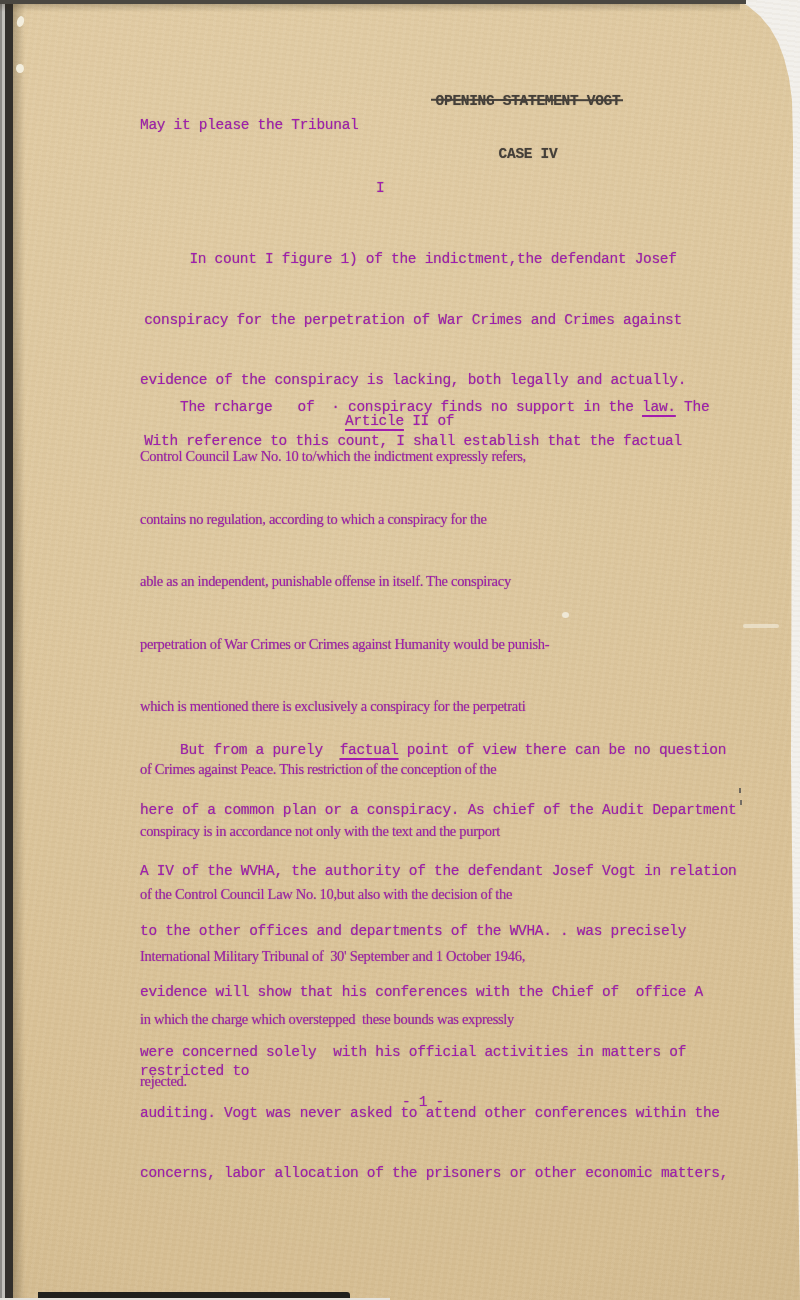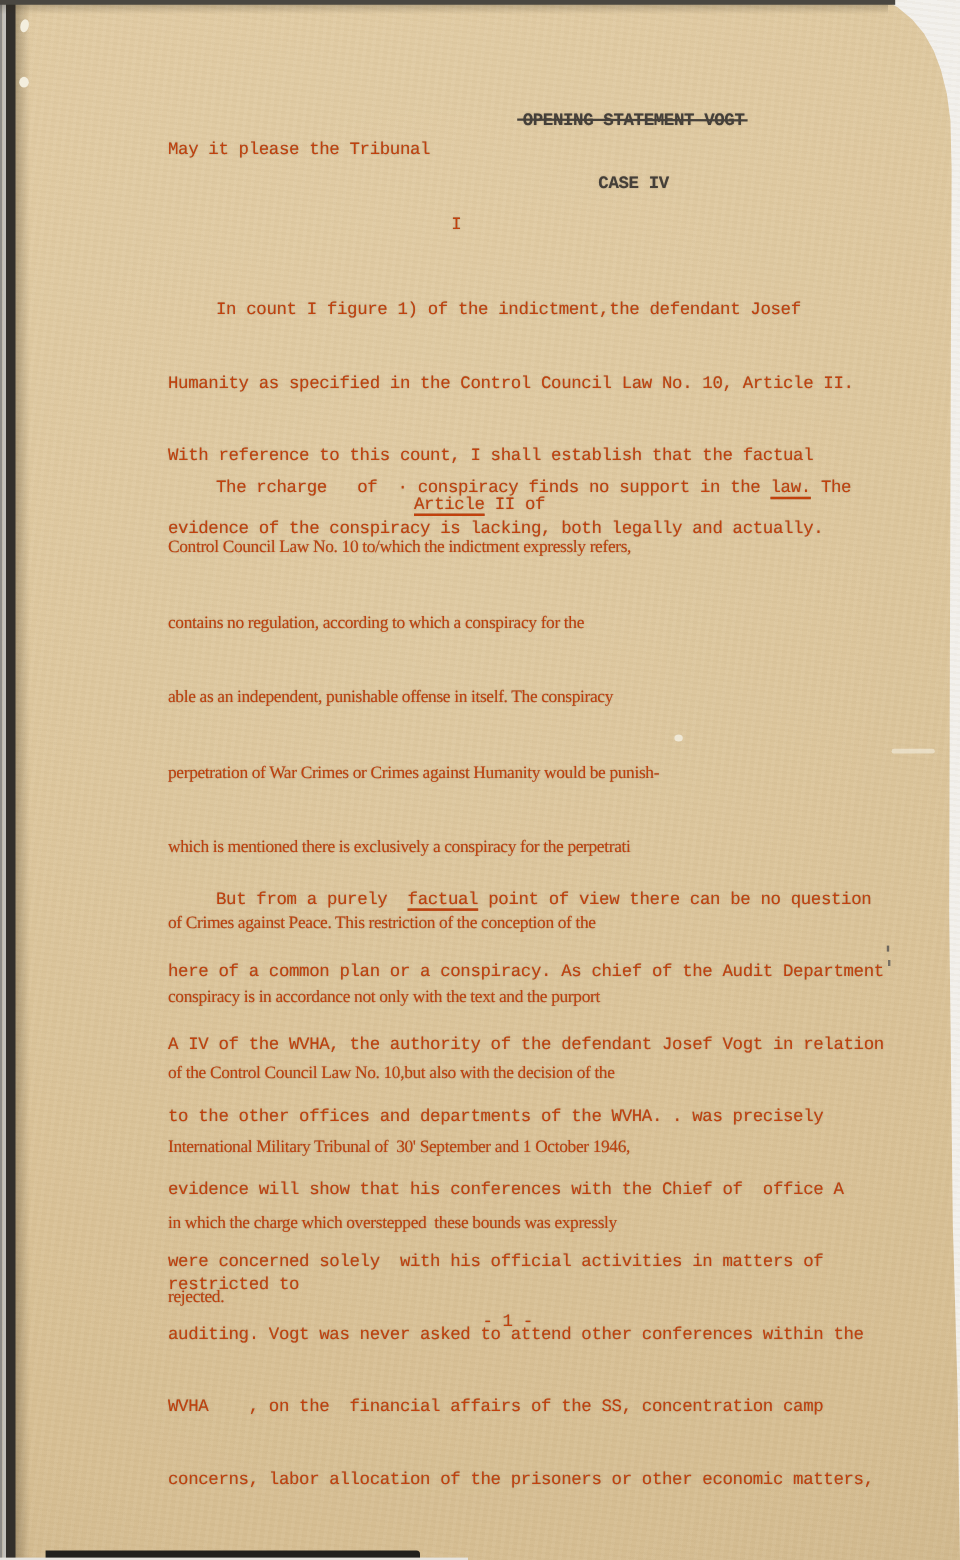--- a/index.html
+++ b/index.html
@@ -39,21 +39,21 @@
   .speck{position:absolute;border-radius:50%;}
   .hole1{left:17px;top:16px;width:7px;height:11px;background:#f3eede;transform:rotate(14deg);}
   .hole2{left:16px;top:64px;width:8px;height:9px;background:#f3eede;}
   .speck3{left:562px;top:612px;width:7px;height:6px;background:#efe8d6;}
   .dash4{left:743px;top:624px;width:36px;height:4px;background:rgba(244,238,224,0.6);border-radius:2px;}
   .marks{position:absolute;left:739px;top:788px;width:2px;height:5px;background:#6d675e;box-shadow:1px 12px 0 #746e64;}
   
   .tw{
     position:absolute;
     font-size:14.5px;letter-spacing:-0.3px;
-    color:#c2410c;
+    color:#a21caf;
     text-shadow:0 0 1px rgba(80,73,63,0.55);
     white-space:pre;
   }
   .line{height:28.5px;line-height:28.5px;white-space:pre;}
   .indent{padding-left:40px;}
   .u{text-decoration:underline;text-decoration-thickness:1.5px;text-underline-offset:3.5px;}
   .header-block{left:430px;top:59px;width:196px;text-align:center;color:#443f39;font-weight:700;}
   .header-block .hline{height:21px;line-height:21px;}
   .header-underline{position:absolute;left:431px;top:99px;width:192px;height:2.2px;background:#46413b;transform:rotate(0.2deg);}
   .salutation{left:140px;top:111px;}
@@ -87,25 +87,25 @@
   <div class="tw header-block">
     <div class="hline">OPENING STATEMENT VOGT</div>
     <div class="hline">CASE IV</div>
   </div>
   <div class="header-underline"></div>
 
   <div class="tw salutation line">May it please the Tribunal</div>
 
   <div class="tw numeral line">I</div>
 
-  <div class="tw" style="left:140px;top:213px;">
+  <div class="tw" style="left:140px;top:213px;text-align:center;">
     <div class="line indent">In count I figure 1) of the indictment,the defendant Josef</div>
-    <div class="line">Humanity as specified in the Control Council Law No. 10, Article II.</div>
+    <div class="line">conspiracy for the perpetration of War Crimes and Crimes against</div>
+    <div class="line">evidence of the conspiracy is lacking, both legally and actually.</div>
     <div class="line">With reference to this count, I shall establish that the factual</div>
-    <div class="line">evidence of the conspiracy is lacking, both legally and actually.</div>
   </div>
 
   <div class="tw line indent" style="left:140px;top:393px;"><span>The rcharge   of  · conspiracy finds no support in the </span><span class="u">law.</span><span> The</span></div>
 
   <div class="tw interline"><span class="u">Article</span><span> II of</span></div>
 
   <div class="tw" style="left:140px;top:408px;font-family:Liberation Serif, serif;">
     <div class="line">Control Council Law No. 10 to/which the indictment expressly refers,</div>
     <div class="line">contains no regulation, according to which a conspiracy for the</div>
     <div class="line">able as an independent, punishable offense in itself. The conspiracy</div>
@@ -121,21 +121,20 @@
 
   <div class="tw line indent" style="left:140px;top:736px;"><span>But from a purely  </span><span class="u">factual</span><span> point of view there can be no question</span></div>
 
   <div class="tw" style="left:140px;top:764px;">
     <div class="line">here of a common plan or a conspiracy. As chief of the Audit Department</div>
     <div class="line">A IV of the WVHA, the authority of the defendant Josef Vogt in relation</div>
     <div class="line">to the other offices and departments of the WVHA. . was precisely</div>
     <div class="line">evidence will show that his conferences with the Chief of  office A</div>
     <div class="line">were concerned solely  with his official activities in matters of</div>
     <div class="line">auditing. Vogt was never asked to attend other conferences within the</div>
-    <div class="line">WVHA    , on the  financial affairs of the SS, concentration camp</div>
     <div class="line">concerns, labor allocation of the prisoners or other economic matters,</div>
     
   </div>
 
   <div class="tw line" style="left:140px;top:1057px;">restricted to</div>
 
   <div class="tw line pagenum">- 1 -</div>
 
 </div>
 

